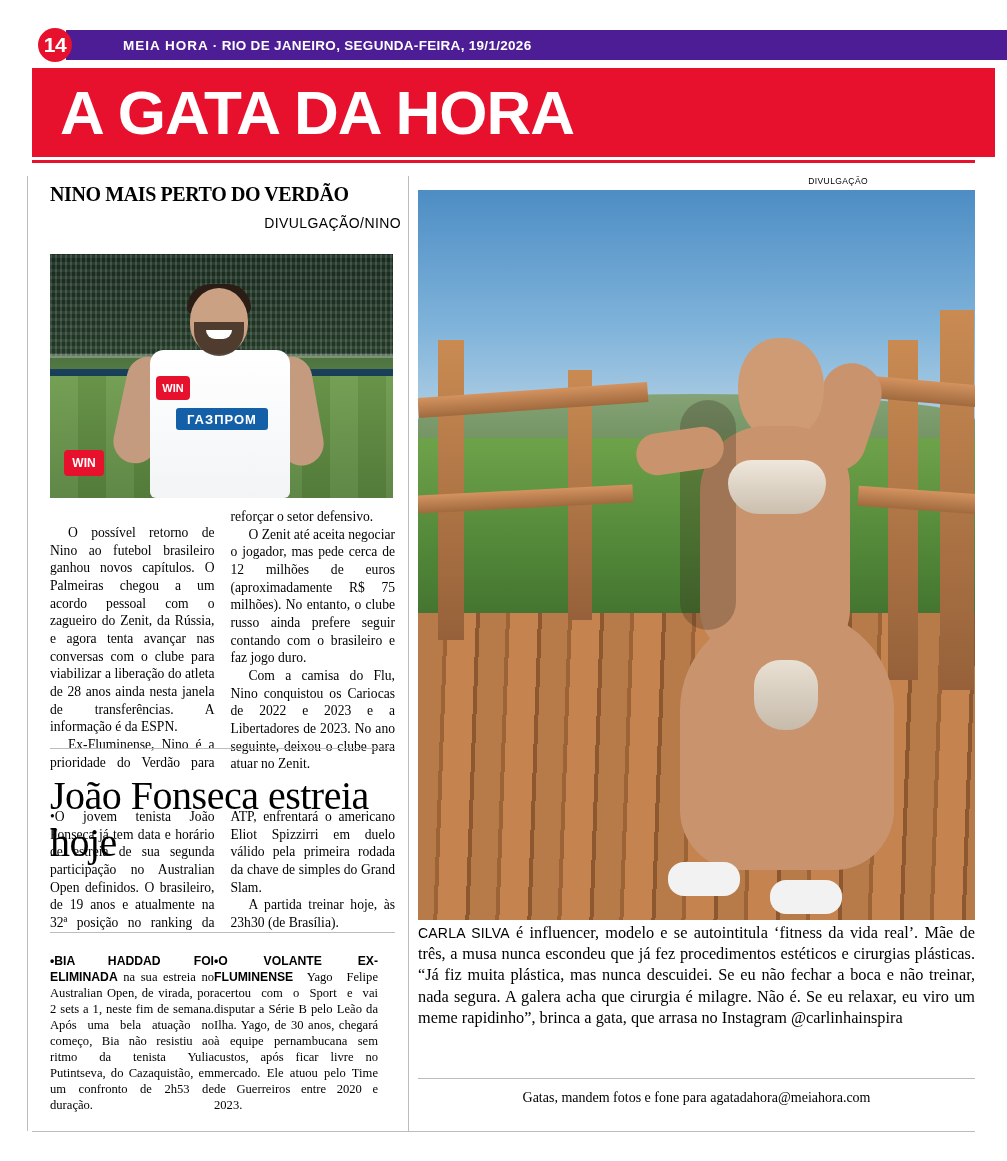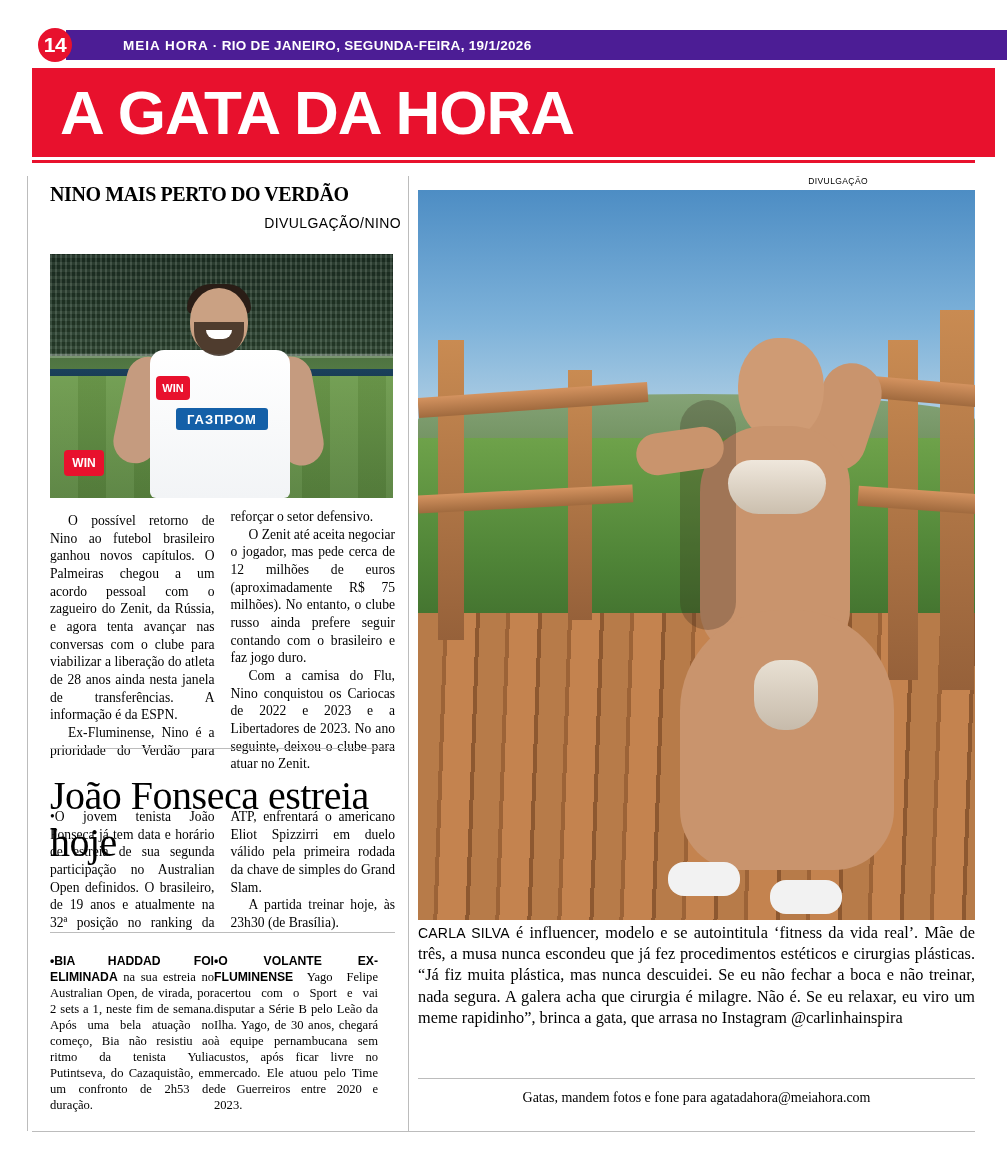--- a/index.html
+++ b/index.html
@@ -303,21 +303,21 @@
     left: 18px;
     top: 332px;
     width: 345px;
     column-count: 2;
     column-gap: 16px;
     font-size: 13.6px;
     line-height: 1.30;
     text-align: justify;
     hyphens: auto;
   }
-  .body-2col p { margin: 4px 0 0 0; text-indent: 18px; }
+  .body-2col p { margin: 16px 0 0 0; text-indent: 18px; }
   .body-2col p + p { margin-top: 0; }
 
   .sep-line {
     position: absolute;
     background: #bcbcbc;
     height: 1px;
   }
 
   .headline2 {
     position: absolute;

